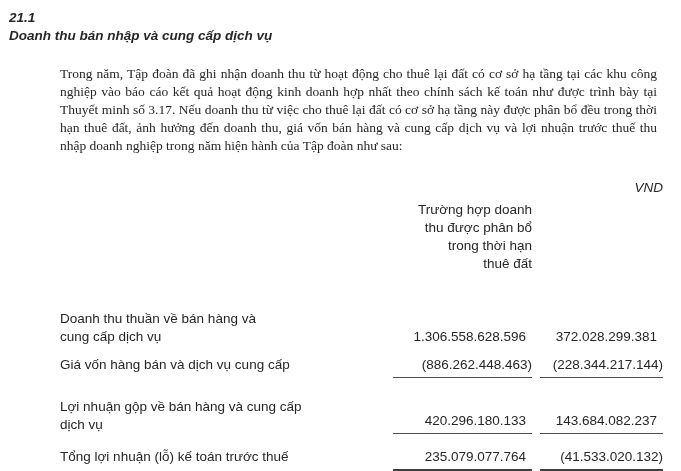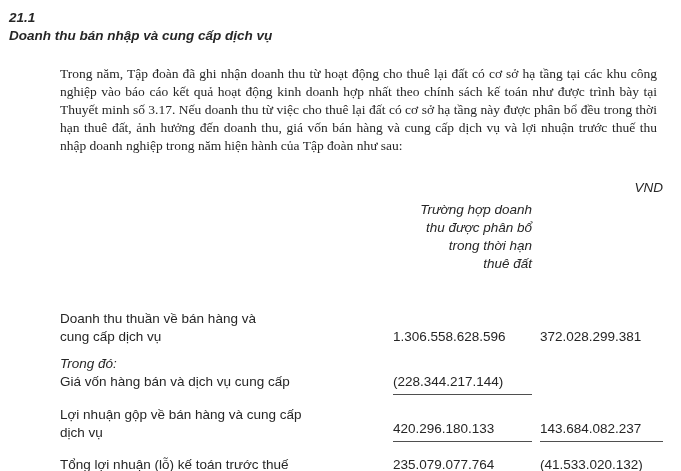--- a/index.html
+++ b/index.html
@@ -28,35 +28,35 @@
   
   .tbl { margin-left:51px; margin-right:0; margin-top:24px; }
   .row {
     display:grid;
     grid-template-columns:1fr 139px 123px;
     column-gap:8px;
   }
   .cell { min-height:1px; }
   .label { text-align:left; white-space:pre-line; }
   .num {
+    text-align:right;
     align-self:end;
     padding-right:6px;
     white-space:nowrap;
   }
   .num.paren { padding-right:0; }
   .hdr {
-    font-style:italic;
     text-align:right;
     align-self:end;
     white-space:pre-line;
   }
   .vnd-row { text-align:right; font-style:italic; margin-bottom:4px; }
   .row.r1 { margin-top:37px; }
   .row.r2 { margin-top:9px; }
-  .row.r5 { margin-top:11px; }
+  .row.r5 { margin-top:20px; }
   .row.r6 { margin-top:14px; }
   .italic { font-style:italic; }
   .indent { padding-left:17px; }
   .rule  { border-bottom:1.5px solid #4f4f4f; padding-bottom:3px; }
   .rule2 { border-bottom:2.5px solid #3f3f3f; padding-bottom:3px; }
 </style>
 </head>
 <body>
 
 <div class="page">
@@ -81,28 +81,28 @@
     </div>
 
     <div class="row r1">
       <div class="cell label">Doanh thu thuần về bán hàng và
 cung cấp dịch vụ</div>
       <div class="cell num">1.306.558.628.596</div>
       <div class="cell num">372.028.299.381</div>
     </div>
 
     <div class="row r2">
-      <div class="cell label italic">Trong đó:</div>
       <div class="cell num"></div>
       <div class="cell num"></div>
     </div>
 
 
     <div class="row r4">
       <div class="cell label">Giá vốn hàng bán và dịch vụ cung cấp</div>
+      <div class="cell num rule paren">(886.262.448.463)</div>
       <div class="cell num rule paren">(228.344.217.144)</div>
     </div>
 
     <div class="row r5">
       <div class="cell label">Lợi nhuận gộp về bán hàng và cung cấp
 dịch vụ</div>
       <div class="cell num rule">420.296.180.133</div>
       <div class="cell num rule">143.684.082.237</div>
     </div>
 

